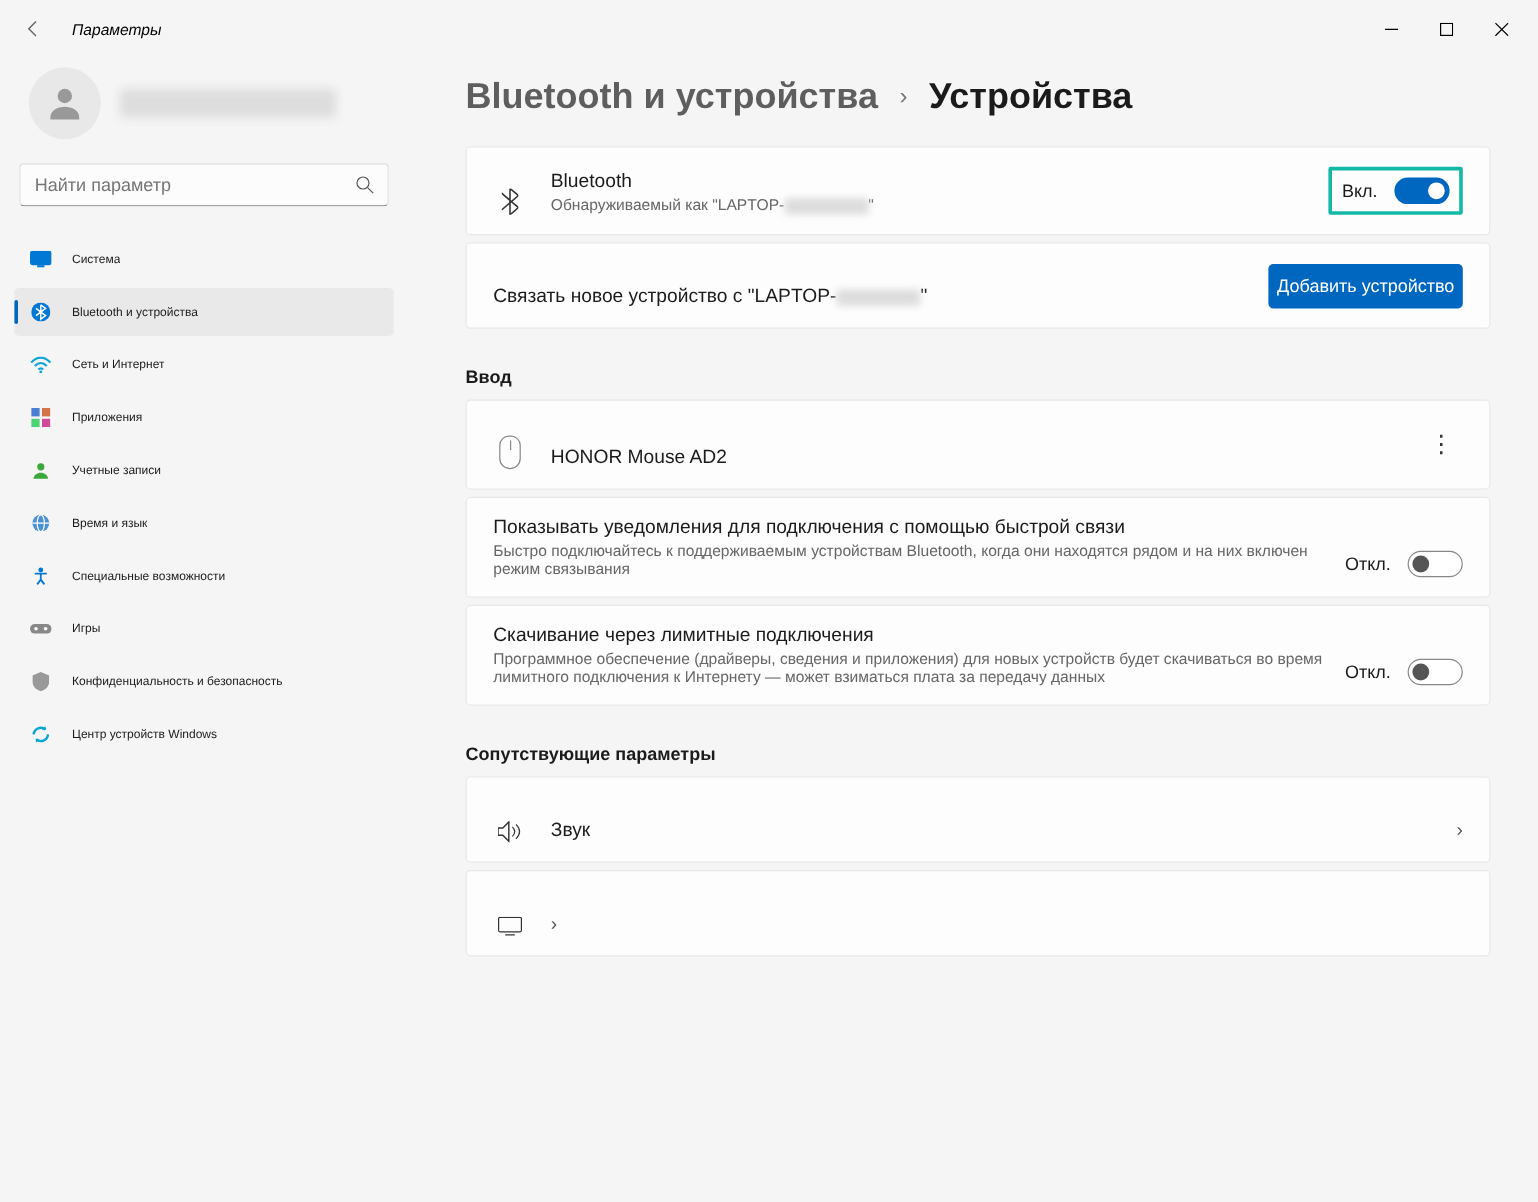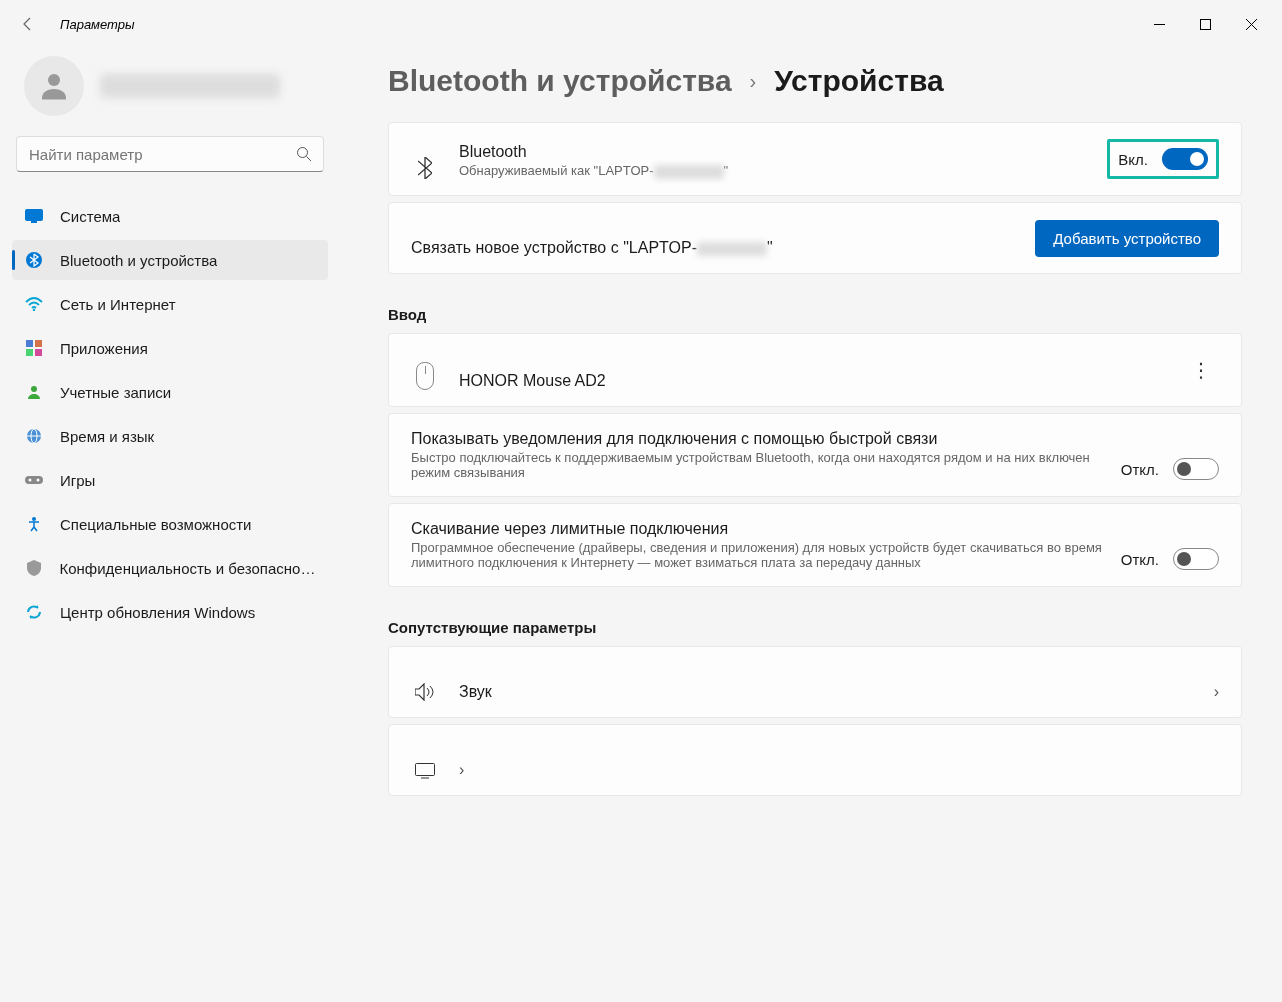--- a/index.html
+++ b/index.html
@@ -21,21 +21,21 @@
 
 .search { position: relative; margin: 0 4px 24px; border-radius: 14px; }
 .search input { width: 100%; height: 36px; padding: 0 40px 0 12px; border: 1px solid #ddd; border-bottom: 1px solid #888; border-radius: 4px; background: #fcfcfc; font-size: 15px; outline: none; }
 .search-icon { position: absolute; right: 12px; top: 10px; }
 
 .nav { list-style: none; }
 .nav-item { display: flex; align-items: center; height: 40px; padding: 0 12px; margin: 4px 0; border-radius: 4px; gap: 16px; cursor: pointer; position: relative; }
 .nav-item.active { background: #e9e9e9; }
 .nav-item.active::before { content: ""; position: absolute; left: 0; top: 10px; bottom: 10px; width: 3px; background: #0067c0; border-radius: 2px; }
 .nav-icon { width: 20px; height: 20px; display: flex; align-items: center; justify-content: center; font-size: 16px; }
-.nav-label { font-size: 15px; color: #1b1b1b; white-space: nowrap; overflow: hidden; text-overflow: ellipsis; text-align: center; }
+.nav-label { font-size: 10px; color: #1b1b1b; white-space: nowrap; overflow: hidden; text-overflow: ellipsis; text-align: center; }
 
 .main { flex: 1; padding: 16px 40px 0 48px; overflow-y: auto; }
 .breadcrumb { display: flex; align-items: center; gap: 18px; margin-bottom: 24px; }
 .bc-parent { font-size: 30px; font-weight: 600; color: #5e5e5e; }
 .bc-sep { font-size: 20px; color: #777; }
 .bc-current { font-size: 30px; font-weight: 600; color: #1b1b1b; }
 
 .card { background: #fdfdfd; border: 1px solid #e8e8e8; border-radius: 4px; margin-bottom: 6px; }
 .card-row { display: flex; align-items: flex-end; padding: 16px 22px; min-height: 70px; }
 .card-icon { width: 28px; display: flex; justify-content: center; margin-right: 20px; color: #333; }
@@ -48,21 +48,21 @@
 .toggle-label { font-size: 15px; color: #1b1b1b; }
 .toggle { width: 46px; height: 22px; border-radius: 11px; position: relative; cursor: pointer; }
 .toggle.on { background: #0067c0; }
 .toggle.off { background: #fff; border: 1px solid #888; }
 .toggle-knob { width: 14px; height: 14px; border-radius: 50%; position: absolute; top: 4px; }
 .toggle.on .toggle-knob { background: #fff; right: 4px; }
 .toggle.off .toggle-knob { background: #555; left: 3px; top: 3px; }
 
 .highlight-box { border: 3px solid #14b8a6; padding: 6px 8px; border-radius: 2px; }
 
-.btn-primary { background: #0067c0; color: #fff; border: none; padding: 10px 18px; border-radius: 4px; font-size: 15px; cursor: pointer; }
+.btn-primary { background: #0067c0; color: #fff; border: none; padding: 10px 7px; border-radius: 4px; font-size: 15px; cursor: pointer; }
 
 .section-title { font-size: 15px; font-weight: 600; color: #1b1b1b; margin: 32px 0 10px; }
 
 .mouse-icon { width: 18px; height: 28px; border: 1.5px solid #888; border-radius: 9px 9px 10px 10px; position: relative; }
 .mouse-icon::after { content:""; position:absolute; top:3px; left:50%; width:1px; height:8px; background:#888; }
 
 .status-dot { width: 8px; height: 8px; border-radius: 50%; background: #2a8a2a; display: inline-block; margin-right: 6px; }
 
 .more-btn { font-size: 20px; color: #333; padding: 8px; cursor: pointer; }
 
@@ -172,53 +172,53 @@
             <svg width="16" height="16" viewBox="0 0 16 16">
               <circle cx="8" cy="8" r="7" fill="#4a90d4"></circle>
               <ellipse cx="8" cy="8" rx="3" ry="7" stroke="#fff" fill="none"></ellipse>
               <line x1="1" y1="8" x2="15" y2="8" stroke="#fff"></line>
             </svg>
           </span>
         <span class="nav-label">Время и язык</span>
       </li>
       <li class="nav-item">
         <span class="nav-icon">
+            <svg width="16" height="16" viewBox="0 0 16 16">
+              <circle cx="8" cy="3" r="2" fill="#0078d4"></circle>
+              <path d="M3 6h10M8 6v5m0 0l-3 4m3-4l3 4" stroke="#0078d4" stroke-width="1.5"></path>
+            </svg>
+          </span>
+        <span class="nav-label">Специальные возможности</span>
+      </li>
+      <li class="nav-item">
+        <span class="nav-icon">
             <svg width="18" height="12" viewBox="0 0 18 12">
               <rect x="0" y="2" width="18" height="8" rx="4" fill="#888"></rect>
               <circle cx="5" cy="6" r="1.5" fill="#fff"></circle>
               <circle cx="13" cy="6" r="1.5" fill="#fff"></circle>
             </svg>
           </span>
         <span class="nav-label">Игры</span>
       </li>
       <li class="nav-item">
         <span class="nav-icon">
-            <svg width="16" height="16" viewBox="0 0 16 16">
-              <circle cx="8" cy="3" r="2" fill="#0078d4"></circle>
-              <path d="M3 6h10M8 6v5m0 0l-3 4m3-4l3 4" stroke="#0078d4" stroke-width="1.5"></path>
-            </svg>
-          </span>
-        <span class="nav-label">Специальные возможности</span>
-      </li>
-      <li class="nav-item">
-        <span class="nav-icon">
             <svg width="14" height="16" viewBox="0 0 14 16">
               <path d="M7 0l7 3v5c0 4-3 7-7 8-4-1-7-4-7-8V3z" fill="#999"></path>
             </svg>
           </span>
         <span class="nav-label">Конфиденциальность и безопасность</span>
       </li>
       <li class="nav-item">
         <span class="nav-icon">
             <svg width="16" height="16" viewBox="0 0 16 16">
               <path d="M2 8a6 6 0 0 1 10-4M14 8a6 6 0 0 1-10 4" stroke="#0aa5d4" fill="none" stroke-width="2"></path>
               <path d="M12 1v3h-3M4 15v-3h3" fill="#0aa5d4"></path>
             </svg>
           </span>
-        <span class="nav-label">Центр обновления Windows</span>
+        <span class="nav-label">Центр устройств Windows</span>
       </li>
     </ul>
   </aside>
 
   <main class="main">
     <div class="breadcrumb">
       <span class="bc-parent">Bluetooth и устройства</span>
       <span class="bc-sep">›</span>
       <span class="bc-current">Устройства</span>
     </div>

